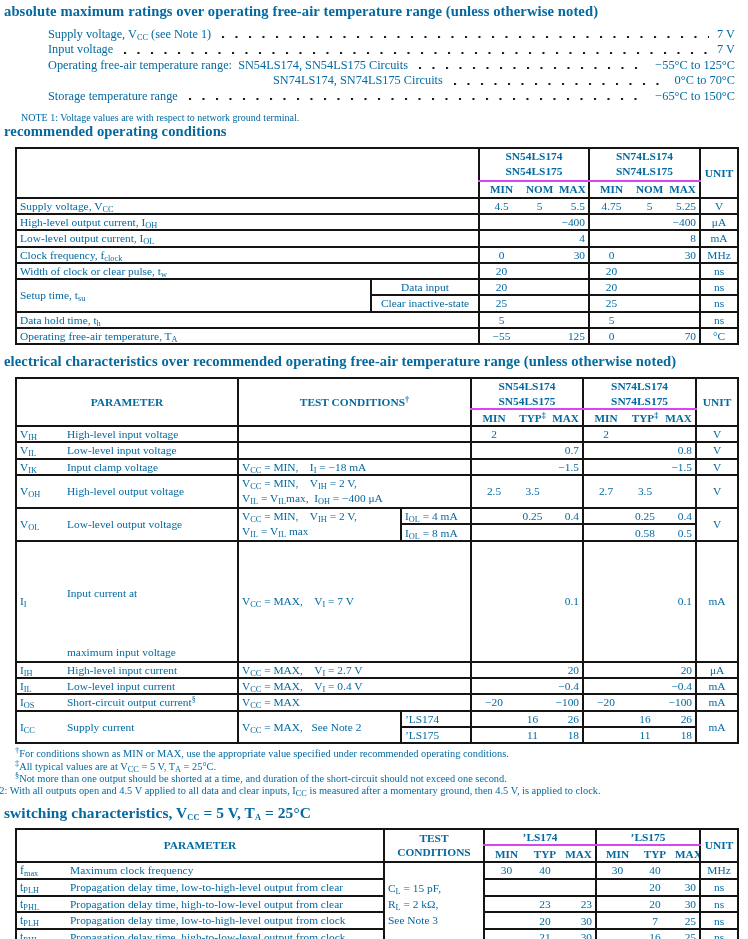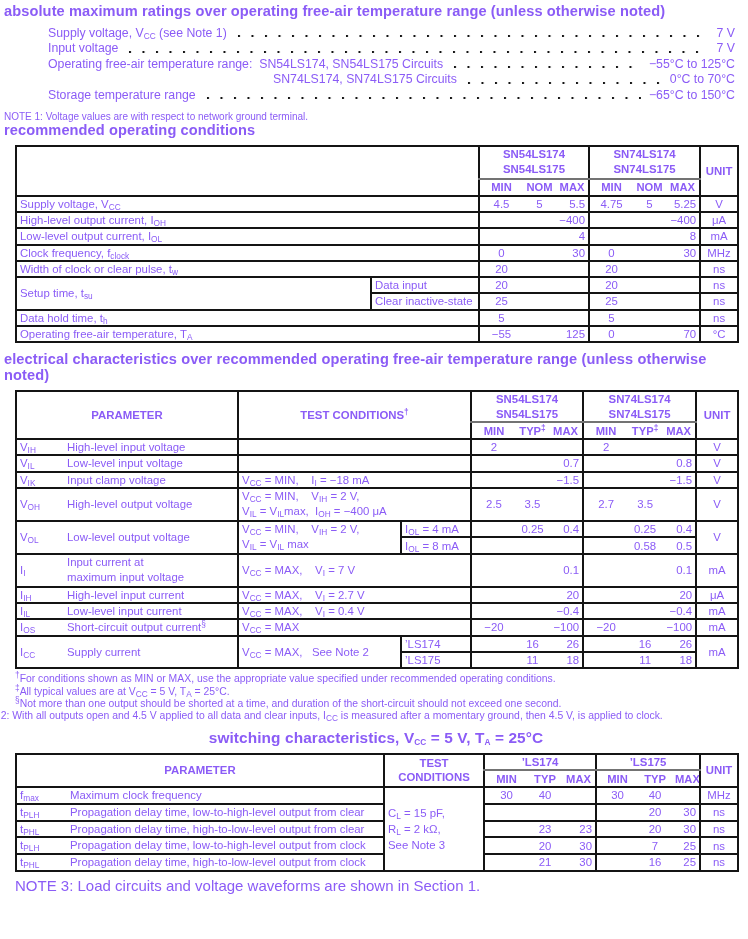--- a/index.html
+++ b/index.html
@@ -1,68 +1,68 @@
 <!DOCTYPE html>
 <html><head>
 <meta charset="utf-8">
 <style>
   * { margin:0; padding:0; box-sizing:border-box; }
   body { background:#e8e8e8; }
-  .page { width:748px; height:939px; background:#ffffff; color:#8b5cf6;
-          font-family:Liberation Sans, sans-serif; position:relative; overflow:hidden; }
+  .page { width:748px; height:939px; background:#ffffff; color:#0369a1;
+          font-family:Liberation Serif, serif; position:relative; overflow:hidden; }
   .h { font-weight:700; font-size:14.6px; letter-spacing:.1px; padding-left:4px; }
   #h-amr { padding-top:3px; }
   .amr-rows { margin-top:7px; }
   .amr-row { display:flex; align-items:baseline; padding-left:48px; padding-right:13px;
              height:15.4px; font-size:12.3px; }
   .amr-row.indent { padding-left:273px; }
   .lbl { white-space:nowrap; }
   .leader { flex:1 1 auto; align-self:flex-end; height:4px; margin:0 8px 3px 10px;
             background-image:radial-gradient(circle at 2px 2px,#141414 1.15px,rgba(0,0,0,0) 1.5px);
             background-size:13.5px 4px; background-repeat:repeat-x; }
   .val { white-space:nowrap;text-align:center; }
-  .note-sm { font-size:10px; padding-left:4px; }
+  .note-sm { font-size:10px; padding-left:21px; }
   #note1 { margin-top:8px; }
   #h-rec { }
   table.sheet { border-collapse:collapse; table-layout:fixed; margin-left:15px; width:722px;
                 border:2px solid #141414; }
   .sheet td { height:16px; padding:0 3px; font-size:11.4px; line-height:1.25;
               vertical-align:middle; overflow:hidden; }
   .bl { border-left:2px solid #141414; }
-  .bb { border-bottom:2px solid #737373;border-radius:14px; }
+  .bb { border-bottom:2px solid #d946ef;border-radius:14px; }
   tr.r > td { border-top:2px solid #141414; }
   .t32 > td { height:32px; }
   .dev { text-align:center; font-weight:700; font-size:11.2px; }
   .dev div { line-height:14.5px; }
   .devg { padding-top:2px; }
   .devg div { line-height:15.5px; }
   .colh td { text-align:center; font-weight:700; font-size:11.2px; height:17px; }
   .unith, .hd { font-weight:700; text-align:center; font-size:11.2px; }
   .pn { padding-left:18px; }
-  .sb { padding-left:8px; }
+  .sb { padding-left:8px;text-align:center; }
   .vmn, .vtp { text-align:center; }
   .vmx { text-align:right; padding-right:4px; }
   .un { text-align:center; }
   .sy { padding-left:9px; font-size:12px; }
   .nm { padding-left:3px; }
-  .nm div { line-height:15.5px; }
+  .nm div { line-height:15.5px;margin-top:44px; }
   .cd { padding-left:8px; }
   .cd div { line-height:15.5px; }
   .cd2 { padding-left:6px; }
   .pp { padding-left:8px; }
   .sy2 { display:inline-block; min-width:50px; font-size:11.8px; }
   .cdc { text-align:left; }
   .cdc div { line-height:16px; }
   sub { font-size:8.3px; vertical-align:-2.2px; line-height:0; }
   sup { font-size:8.3px; vertical-align:4px; line-height:0; }
   .fns { margin-top:4px; }
   .fn { font-size:10.4px; line-height:12.4px; padding-left:15px; padding-right:8px; }
   .fn.hang { padding-left:39px; text-indent:-70px; }
   #h-elec { margin-top:8px; }
-  #h-sw { margin-top:6px; font-size:15.4px;text-align:center; }
+  #h-sw { margin-top:6px; font-size:15.4px; }
   #note3 { margin-top:5px; font-size:15px; padding-left:15px; }
 </style>
 </head>
 <body>
 
 <div class="page">
 
   <div class="h" id="h-amr">absolute maximum ratings over operating free-air temperature range (unless otherwise noted)</div>
   <div class="amr-rows">
     <div class="amr-row">

